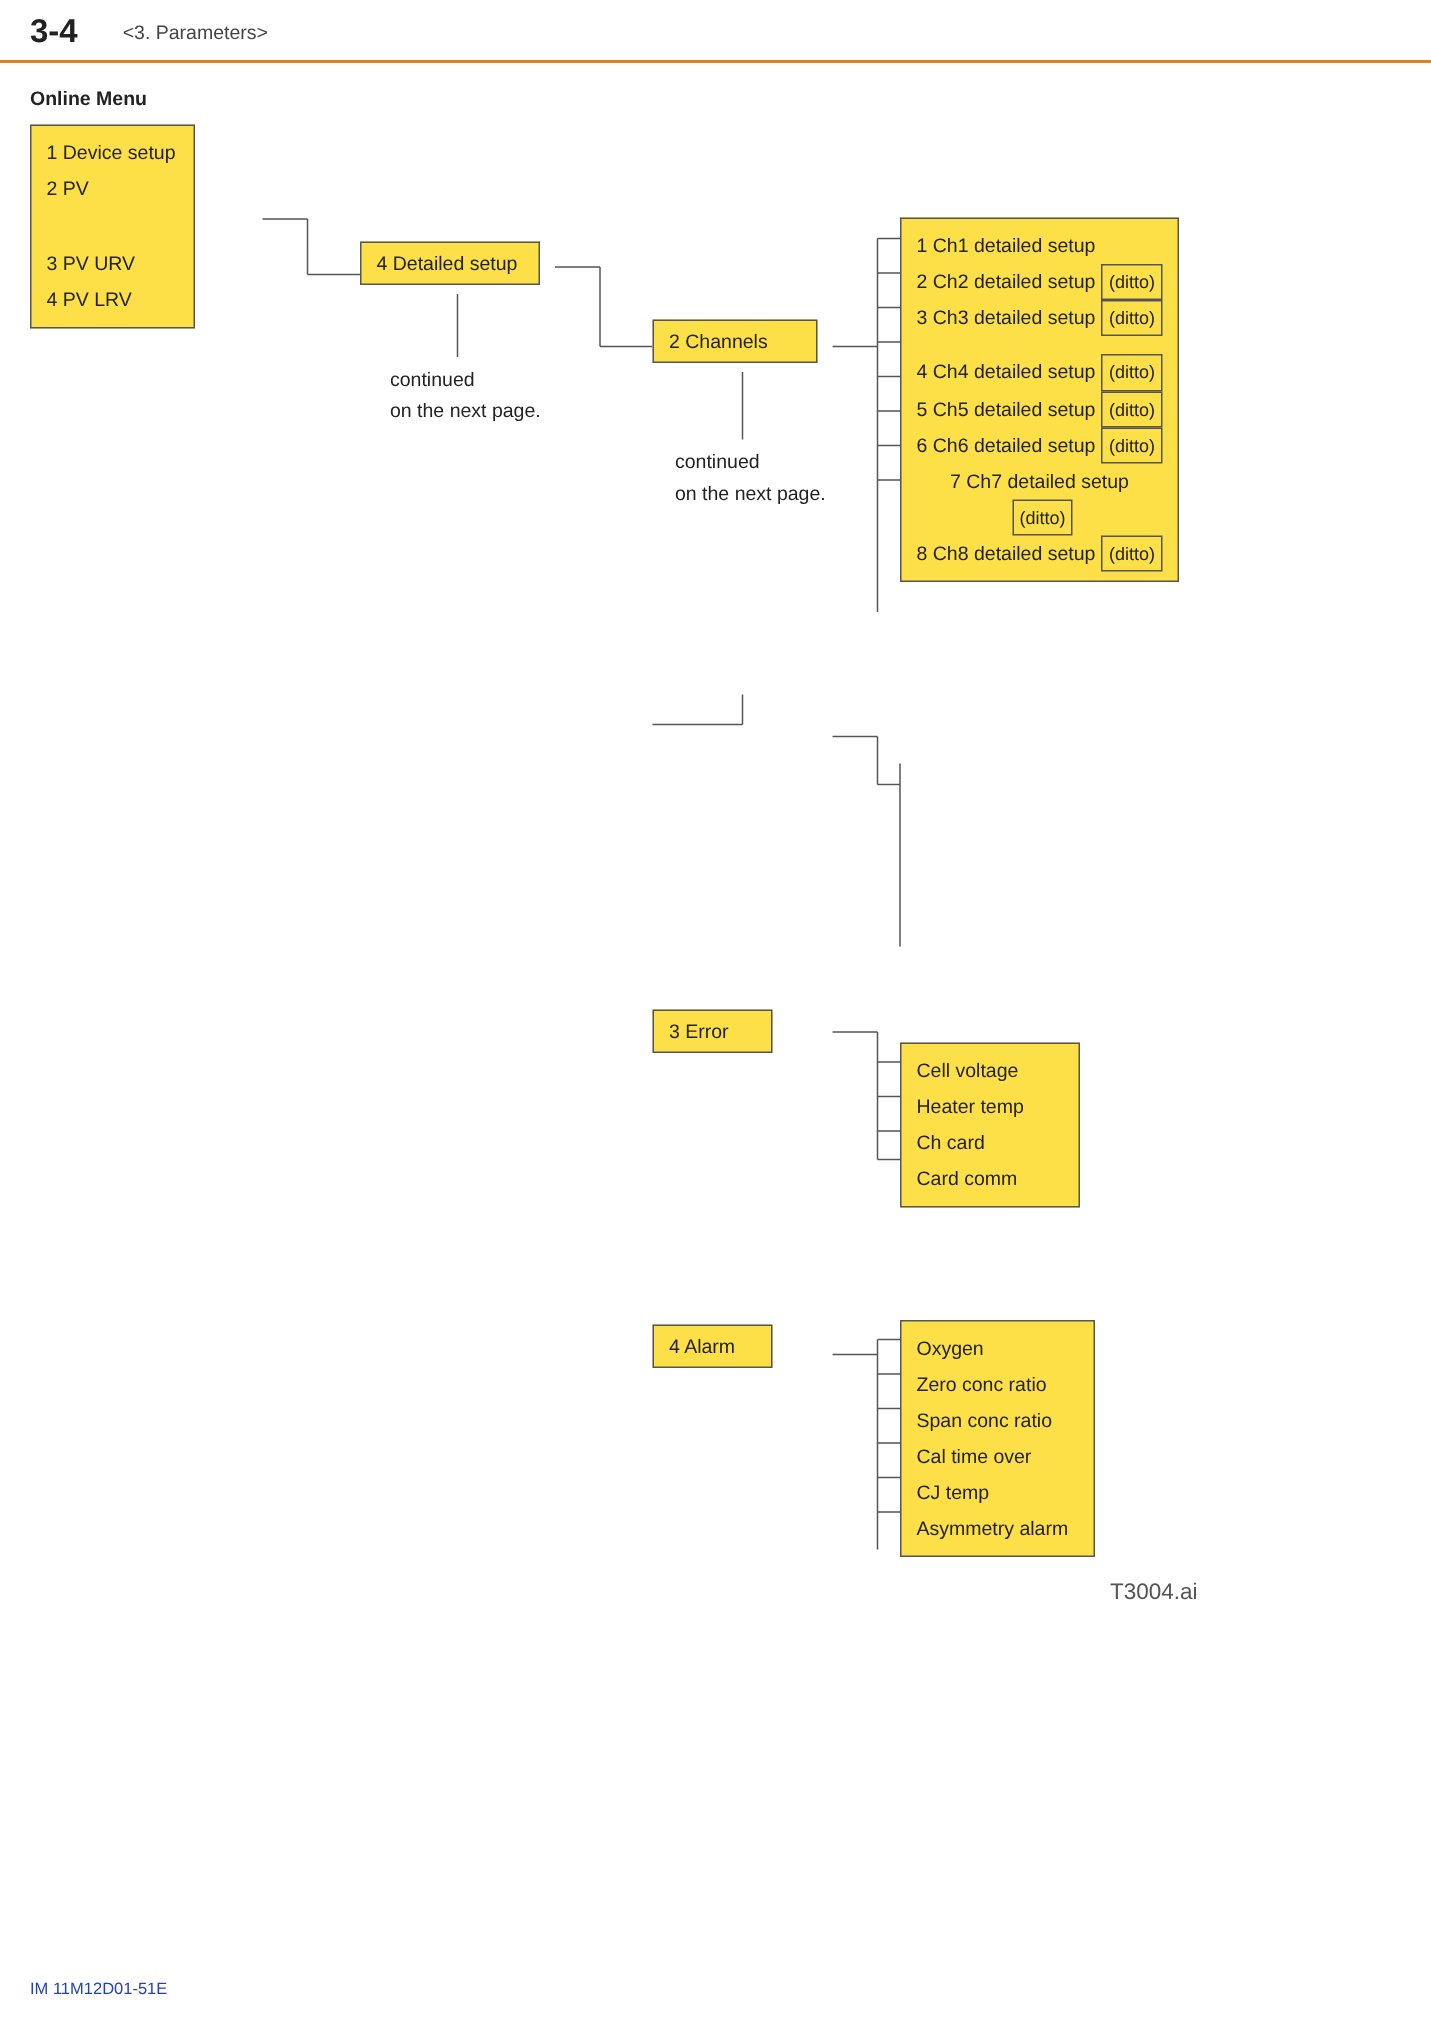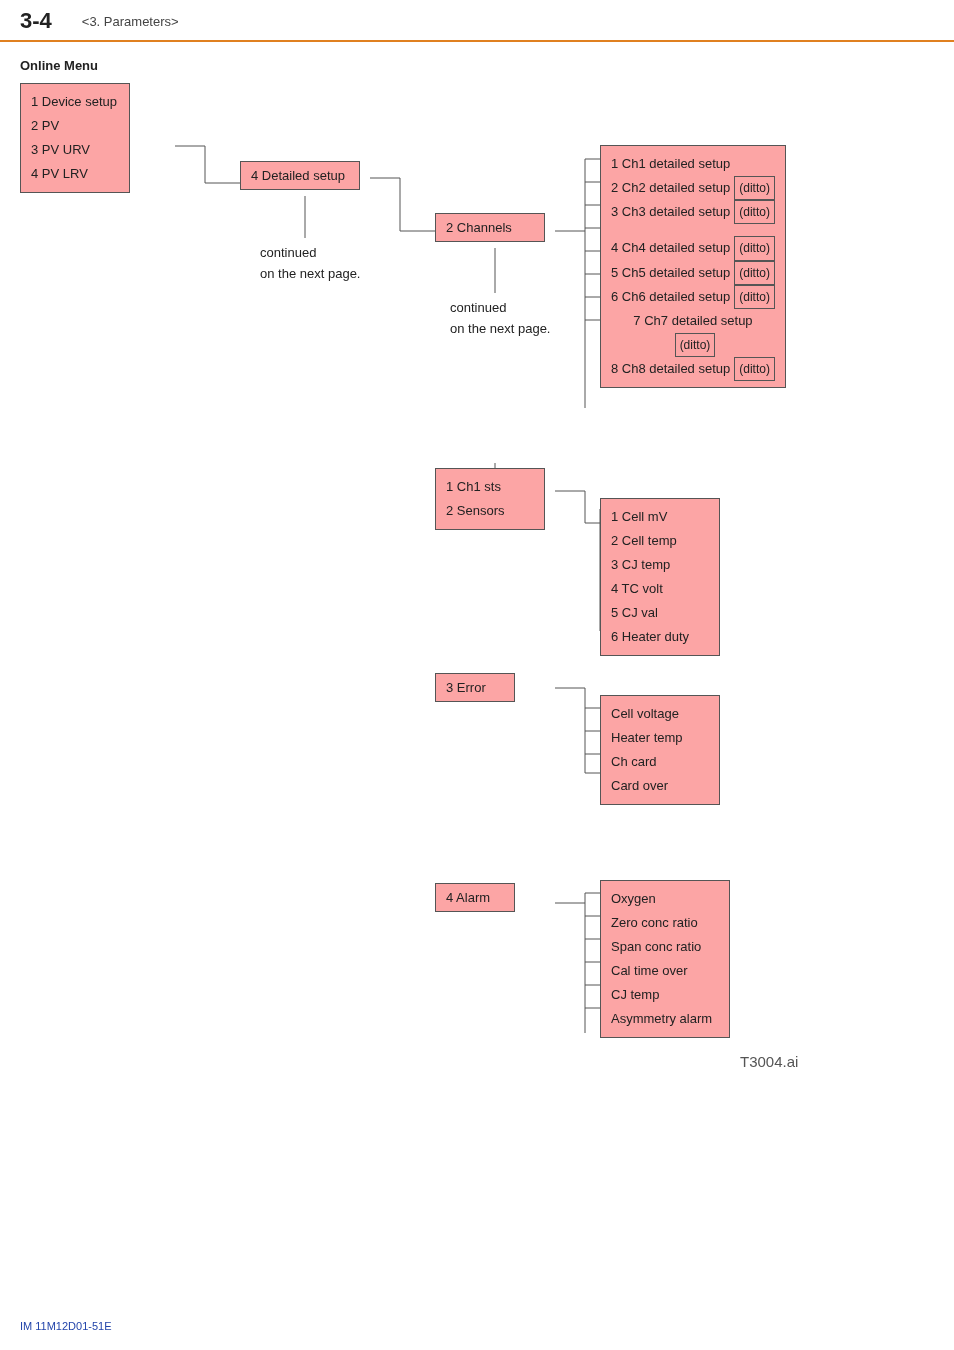--- a/index.html
+++ b/index.html
@@ -64,21 +64,21 @@
       width: 880px;
       height: 1100px;
       pointer-events: none;
     }
 
     
     .abs-box {
       position: absolute;
       border: 1px solid #555;
       font-size: 13px;
-      background: #fca5a5;
+      background: #fde047;
     }
 
     .continued-text {
       font-size: 13px;
       line-height: 1.6;
     }
 
     .figure-label {
       position: absolute;
       font-size: 15px;
@@ -148,21 +148,21 @@
       <line x1="565" y1="833" x2="580" y2="833" stroke="#555" stroke-width="1"></line>
       <line x1="565" y1="856" x2="580" y2="856" stroke="#555" stroke-width="1"></line>
       <line x1="565" y1="879" x2="580" y2="879" stroke="#555" stroke-width="1"></line>
       <line x1="565" y1="902" x2="580" y2="902" stroke="#555" stroke-width="1"></line>
       <line x1="565" y1="925" x2="580" y2="925" stroke="#555" stroke-width="1"></line>
     </svg>
 
     <div class="abs-box" style="left:0; top:18; padding:6px 10px; min-width:110px;">
       <div style="line-height:1.85;">1 Device setup</div>
       <div style="line-height:1.85;">2 PV</div>
-      <div style="line-height:1.85;">3 PV URV</div>
+      <div style="line-height:1.85;margin-top:26px;">3 PV URV</div>
       <div style="line-height:1.85;">4 PV LRV</div>
     </div>
 
     <div class="abs-box" style="left:220px; top:78px; padding:6px 10px; min-width:120px;">
       <div>4 Detailed setup</div>
     </div>
 
     <div style="position:absolute; left:240px; top:160px;">
       <div class="continued-text">continued</div>
       <div class="continued-text">on the next page.</div>
@@ -204,43 +204,31 @@
       <div style="display:flex; align-items:center; line-height:1.85; justify-content:space-between;flex-direction:column;">
         <span>7 Ch7 detailed setup</span>
         <span style="margin-left:4px; border:1px solid #555; padding:0 4px; font-size:12px;">(ditto)</span>
       </div>
       <div style="display:flex; align-items:center; line-height:1.85; justify-content:space-between;">
         <span>8 Ch8 detailed setup</span>
         <span style="margin-left:4px; border:1px solid #555; padding:0 4px; font-size:12px;">(ditto)</span>
       </div>
     </div>
 
-    <div class="abs-box" style="left:415px; top:385px; padding:6px 10px; min-width:110px;">
-      <div style="line-height:1.85;">1 Ch1 sts</div>
-      <div style="line-height:1.85;">2 Sensors</div>
-    </div>
-
-    <div class="abs-box" style="left:580px; top:415px; padding:6px 10px; min-width:120px;">
-      <div style="line-height:1.85;">1 Cell mV</div>
-      <div style="line-height:1.85;">2 Cell temp</div>
-      <div style="line-height:1.85;">3 CJ temp</div>
-      <div style="line-height:1.85;">4 TC volt</div>
-      <div style="line-height:1.85;">5 CJ val</div>
-      <div style="line-height:1.85;">6 Heater duty</div>
-    </div>
+
 
     <div class="abs-box" style="left:415px; top:590px; padding:6px 10px; min-width:80px;">
       <div>3 Error</div>
     </div>
 
     <div class="abs-box" style="left:580px; top:612px; padding:6px 10px; min-width:120px;">
       <div style="line-height:1.85;">Cell voltage</div>
       <div style="line-height:1.85;">Heater temp</div>
       <div style="line-height:1.85;">Ch card</div>
-      <div style="line-height:1.85;">Card over</div>
+      <div style="line-height:1.85;">Card comm</div>
     </div>
 
     <div class="abs-box" style="left:415px; top:800px; padding:6px 10px; min-width:80px;">
       <div>4 Alarm</div>
     </div>
 
     <div class="abs-box" style="left:580px; top:797px; padding:6px 10px; min-width:130px;">
       <div style="line-height:1.85;">Oxygen</div>
       <div style="line-height:1.85;">Zero conc ratio</div>
       <div style="line-height:1.85;">Span conc ratio</div>

